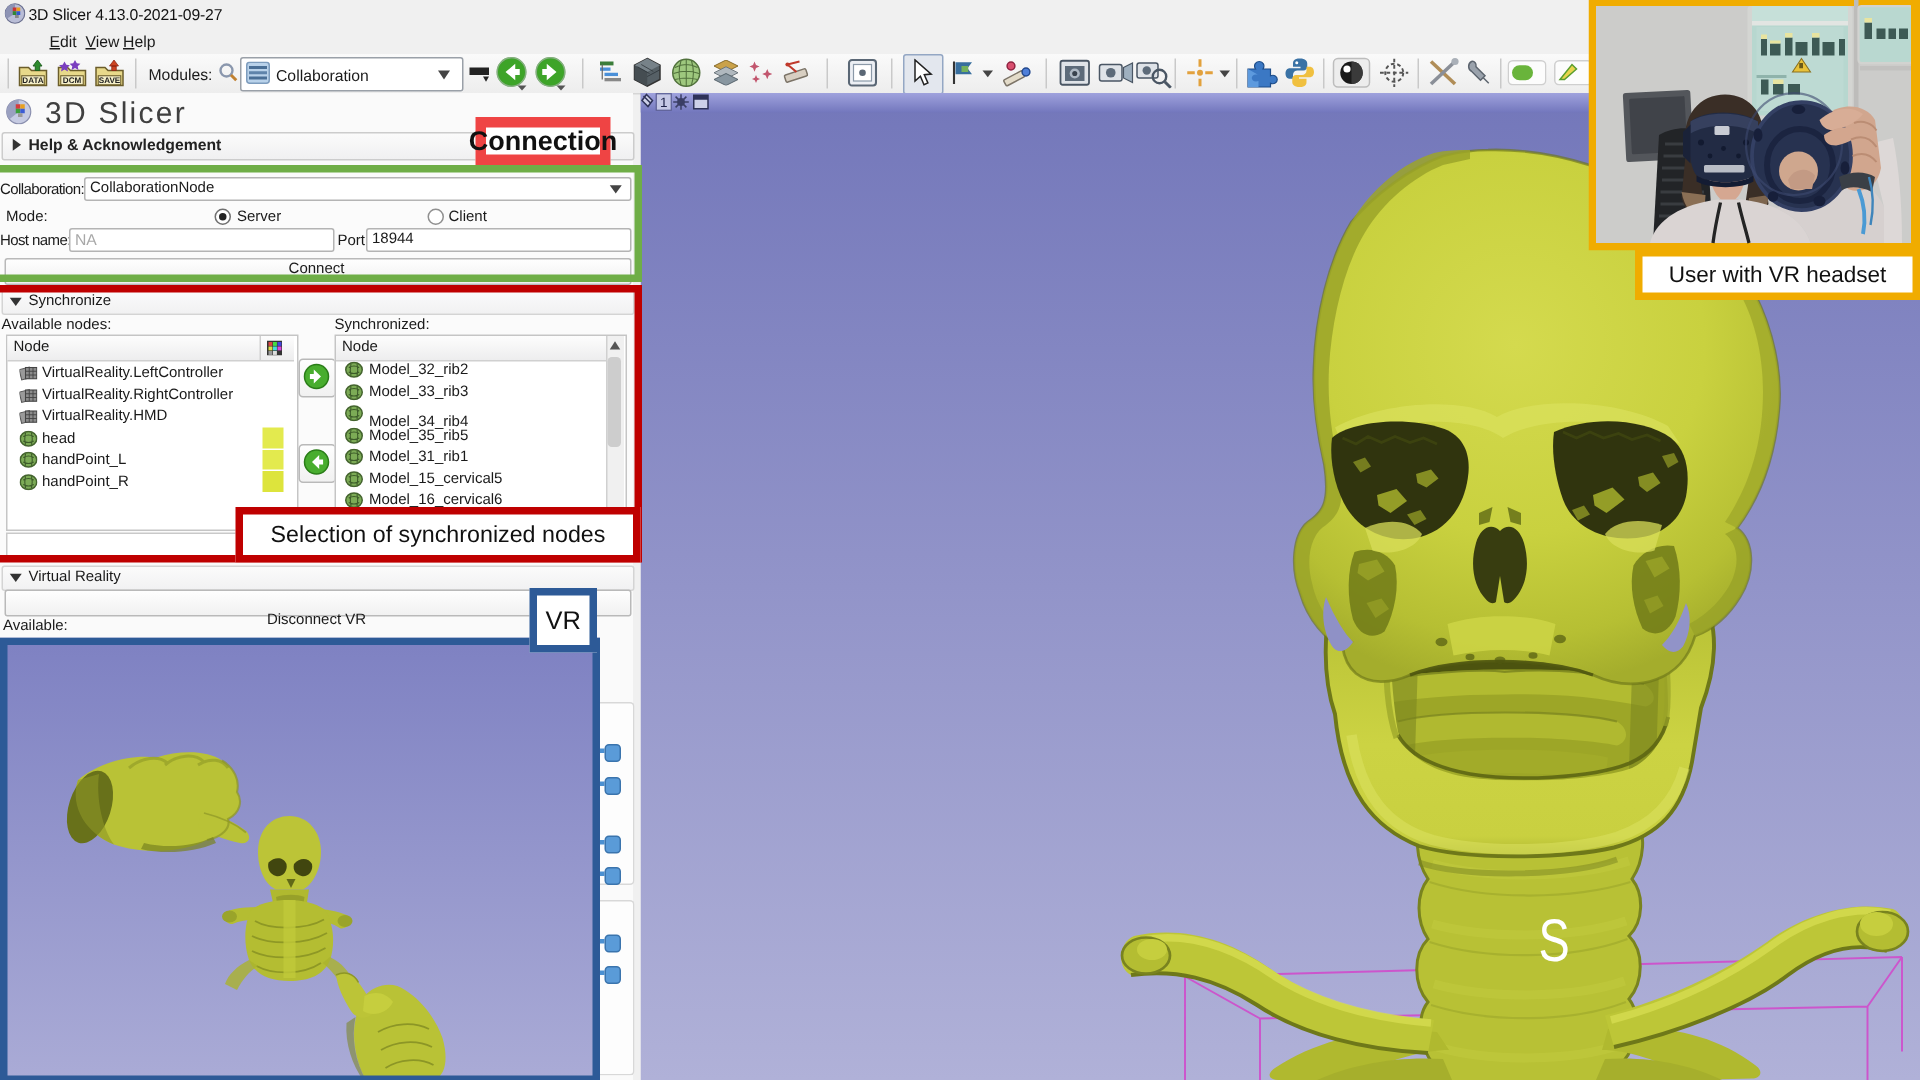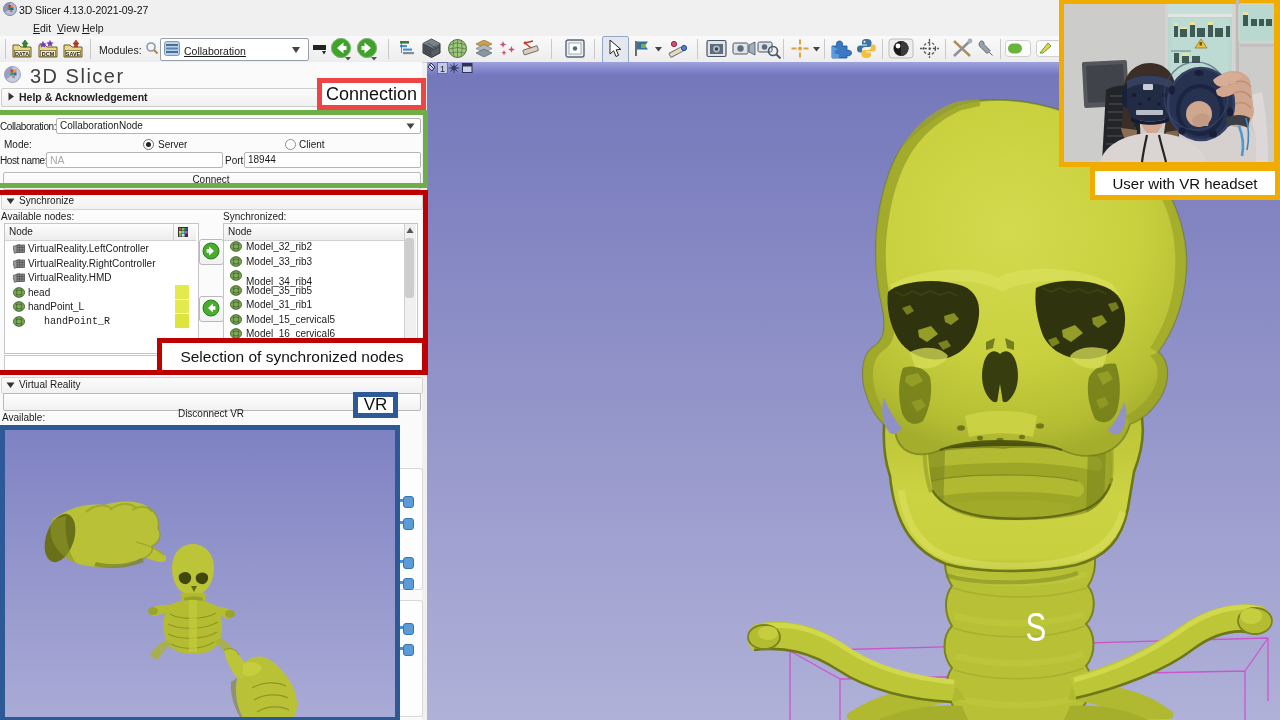--- a/index.html
+++ b/index.html
@@ -63,21 +63,21 @@
     <line x1="9" y1="9" x2="12.5" y2="12.5" stroke="#c08030" stroke-width="2"></line>
   </svg>
 
   <div class="abs" style="left:160px;top:38px;width:147px;height:21px;background:#fff;border:1px solid #9aa0a8;border-radius:2px;"></div>
   <svg class="abs" style="left:164px;top:41px" width="16" height="15" viewBox="0 0 16 15">
     <rect x="0.5" y="0.5" width="15" height="14" rx="2" fill="#b9d2ea" stroke="#7d9cbd"></rect>
     <rect x="2" y="3" width="12" height="2" fill="#4a6f96"></rect>
         <rect x="2" y="6.5" width="12" height="2" fill="#5f84ab"></rect>
         <rect x="2" y="10" width="12" height="2" fill="#4a6f96"></rect>
   </svg>
-  <div class="abs" style="left:184px;top:45px;font-size:10.5px;color:#1a1a1a;text-decoration:underline;">Collaboration</div>
+  <div class="abs" style="left:184px;top:45px;font-size:10.5px;color:#1a1a1a;">Collaboration</div>
   <svg class="abs" style="left:291px;top:46px" width="10" height="8">
         <path d="M1 1 L9 1 L5 7 Z" fill="#444"></path>
       </svg>
 
   <svg class="abs" style="left:312px;top:42px" width="16" height="14" viewBox="0 0 16 14">
     <rect x="1" y="3" width="13" height="5" fill="#222"></rect>
         <path d="M10 9 L14 9 L12 12.5 Z" fill="#222"></path>
   </svg>
 
   <svg class="abs" style="left:330px;top:37px" width="23" height="24" viewBox="0 0 23 24">
@@ -321,21 +321,21 @@
   <div class="abs t10" style="left:28px;top:286.5px;">head</div>
   <svg class="abs" style="left:13px;top:301px" width="12" height="11" viewBox="0 0 12 11">
         <ellipse cx="6" cy="5.5" rx="5.5" ry="4.8" fill="#7cab56" stroke="#44642e"></ellipse>
         <path d="M2.5 4 Q6 2 9.5 4 M2.5 7 Q6 9 9.5 7 M4 1.5 Q3 5.5 4 9.5 M8 1.5 Q9 5.5 8 9.5" stroke="#3d5c2a" stroke-width="0.7" fill="none"></path>
       </svg>
   <div class="abs t10" style="left:28px;top:301px;">handPoint_L</div>
   <svg class="abs" style="left:13px;top:315.5px" width="12" height="11" viewBox="0 0 12 11">
         <ellipse cx="6" cy="5.5" rx="5.5" ry="4.8" fill="#7cab56" stroke="#44642e"></ellipse>
         <path d="M2.5 4 Q6 2 9.5 4 M2.5 7 Q6 9 9.5 7 M4 1.5 Q3 5.5 4 9.5 M8 1.5 Q9 5.5 8 9.5" stroke="#3d5c2a" stroke-width="0.7" fill="none"></path>
       </svg>
-  <div class="abs t10" style="left:44px;top:315.5px;font-family:Liberation Mono, monospace;">handPoint_R</div>
+  <div class="abs t10" style="left:28px;top:315.5px;">handPoint_R</div>
   <div class="abs" style="left:175px;top:285px;width:14px;height:14px;background:#e3ea4e;"></div>
   <div class="abs" style="left:175px;top:300px;width:14px;height:13px;background:#e3ea4e;"></div>
   <div class="abs" style="left:175px;top:314px;width:14px;height:14px;background:#dde43c;"></div>
 
   <div class="abs" style="left:4px;top:355px;width:193px;height:15px;background:#fff;border:1px solid #c9c9c9;"></div>
 
   <div class="abs btn" style="left:199px;top:239px;width:23px;height:24px;border-radius:3px;"></div>
   <svg class="abs" style="left:202px;top:242px" width="18" height="18" viewBox="0 0 18 18">
     <circle cx="9" cy="9" r="8" fill="#48ad2e" stroke="#2a7d18"></circle>
     <path d="M7.2 4.4 L12 9 L7.2 13.6 L7.2 10.7 L4.6 10.7 L4.6 7.3 L7.2 7.3 Z" fill="#fff"></path>
@@ -642,26 +642,26 @@
   <path d="M252,688 C262,682 276,681 286,686 M254,700 C264,694 278,693 288,698 M257,712 C266,706 280,705 289,710" stroke="#79831f" stroke-width="1.2" fill="none" opacity="0.7"></path>
   <path d="M244,720 C237,708 234,692 237,678 L231,682 C230,696 235,710 242,720 Z" fill="#79831f" opacity="0.55"></path>
 </g>
 
 <rect x="2.5" y="427.5" width="395" height="292" fill="none" stroke="#2d5a97" stroke-width="5"></rect>
 </svg>
 
 <div id="annotations">
 
   <div class="abs" style="left:-5px;top:110px;width:433px;height:78px;border:5px solid #6fae47;box-sizing:border-box;"></div>
-  <div class="abs ann-label" style="left:317px;top:78px;width:109px;height:32px;border:5px solid #ef4444;box-sizing:border-box;font-size:18px;">Connection</div>
+  <div class="abs ann-label" style="left:317px;top:78px;width:90px;height:32px;border:7px solid #ef4444;box-sizing:border-box;font-size:18px;font-weight:bold;">Connection</div>
 
   <div class="abs" style="left:-5px;top:190px;width:433px;height:185px;border:5px solid #bf0000;box-sizing:border-box;"></div>
   <div class="abs ann-label" style="left:157px;top:338px;width:270px;height:37px;border:5px solid #bf0000;box-sizing:border-box;font-size:15.5px;">Selection of synchronized nodes</div>
 
-  <div class="abs ann-label" style="left:353px;top:392px;width:45px;height:26px;border:5px solid #2d5a97;box-sizing:border-box;font-size:17px;">VR</div>
+  <div class="abs ann-label" style="left:353px;top:392px;width:45px;height:43px;border:5px solid #2d5a97;box-sizing:border-box;font-size:17px;">VR</div>
 </div>
 
 <svg id="webcam" class="abs" style="left:1059px;top:0" width="221" height="167" viewBox="1059 0 221 167">
   <rect x="1059" y="0" width="221" height="167" fill="#f0ac00"></rect>
   <rect x="1064" y="4" width="216" height="158" fill="#c9c8c6"></rect>
 
   <rect x="1064" y="4" width="216" height="158" fill="#d2d1cf" opacity="0.4"></rect>
 
   <g>
     <rect x="1165" y="4" width="70" height="76" rx="2" fill="#d4d5d2"></rect>

